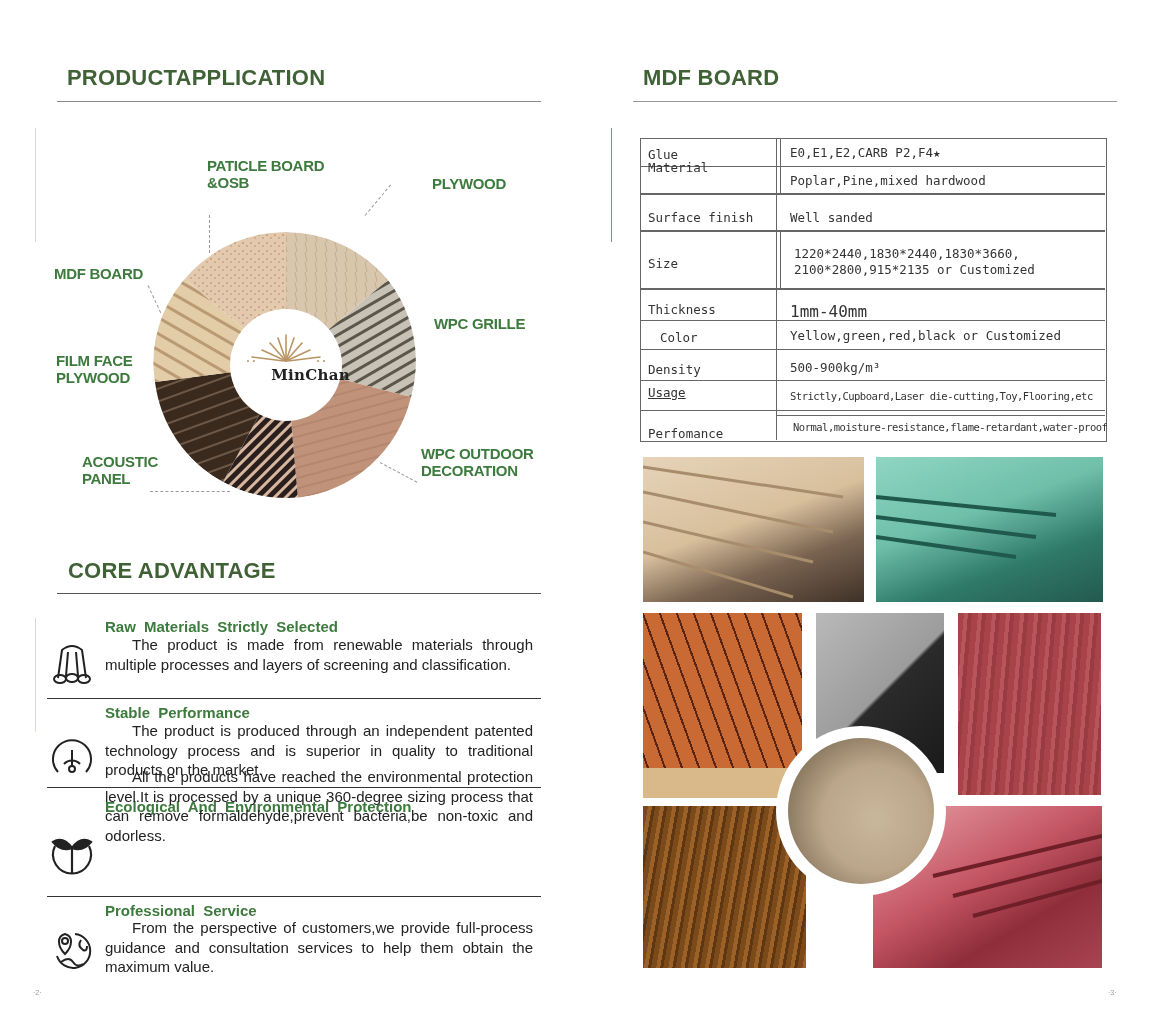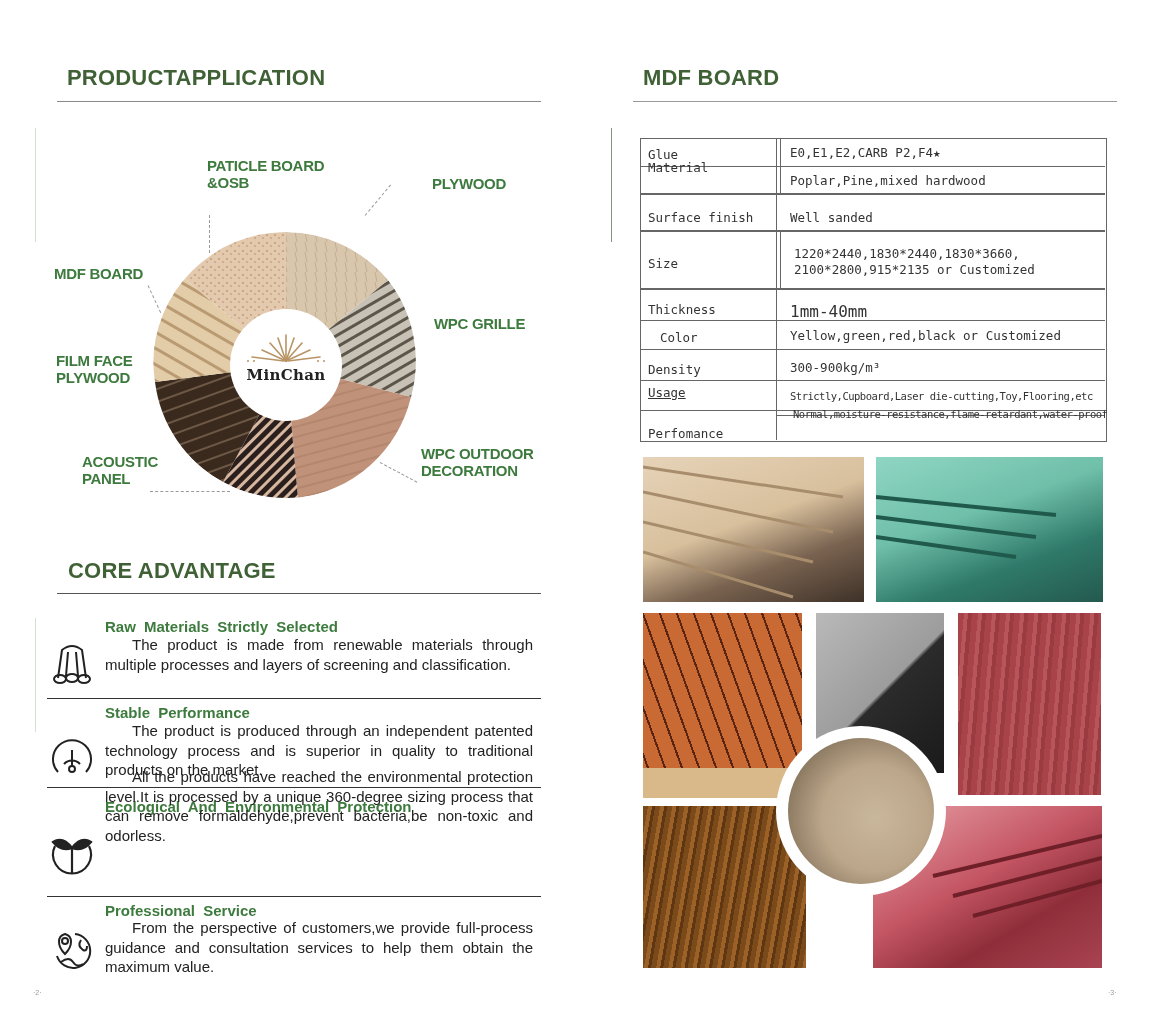--- a/index.html
+++ b/index.html
@@ -95,21 +95,21 @@
       <line x1="40" y1="28" x2="8" y2="24"></line>
         <line x1="44" y1="28" x2="76" y2="24"></line>
     </g>
     <g fill="#b99363">
         <circle cx="4" cy="28" r="1"></circle>
         <circle cx="10" cy="28" r="1"></circle>
         <circle cx="74" cy="28" r="1"></circle>
         <circle cx="80" cy="28" r="1"></circle>
       </g>
   </svg>
-  <div class="abs logo-word" style="left:0;width:112px;text-align:center;top:57px;">MinChan</div>
+  <div class="abs logo-word" style="left:8px;width:112px;text-align:right;top:57px;">MinChan</div>
 </div>
 
 <div class="abs dash" style="left:209px;top:215px;height:38px;"></div>
 <div class="abs" style="left:365px;top:215px;width:40px;border-top:1px dashed #9a9a9a;transform:rotate(-50deg);transform-origin:left;"></div>
 <div class="abs" style="left:148px;top:285px;width:30px;border-top:1px dashed #9a9a9a;transform:rotate(65deg);transform-origin:left;"></div>
 <div class="abs" style="left:150px;top:491px;width:80px;border-top:1px dashed #9a9a9a;"></div>
 <div class="abs" style="left:380px;top:462px;width:42px;border-top:1px dashed #9a9a9a;transform:rotate(28deg);transform-origin:left;"></div>
 
 <div class="abs app-label" style="left:207px;top:157px;">
     <div>PATICLE BOARD</div>
@@ -218,25 +218,25 @@
 <div class="abs spec cell-label" style="top:210px;">Surface finish</div>
 <div class="abs spec cell-val" style="top:210px;">Well sanded</div>
 <div class="abs spec cell-label" style="top:256px;">Size</div>
 <div class="abs spec" style="left:794px;top:246px;">1220*2440,1830*2440,1830*3660,</div>
 <div class="abs spec" style="left:794px;top:262px;">2100*2800,915*2135 or Customized</div>
 <div class="abs spec cell-label" style="top:302px;">Thickness</div>
 <div class="abs spec cell-val" style="top:302px;font-size:16px;">1mm-40mm</div>
 <div class="abs spec cell-label" style="top:330px;margin-left:12px;">Color</div>
 <div class="abs spec cell-val" style="top:328px;">Yellow,green,red,black or Customized</div>
 <div class="abs spec cell-label" style="top:362px;">Density</div>
-<div class="abs spec cell-val" style="top:360px;">300-900kg/m³</div>
+<div class="abs spec cell-val" style="top:360px;">500-900kg/m³</div>
 <div class="abs spec cell-label" style="top:385px;text-decoration:underline;">Usage</div>
 <div class="abs spec cell-val" style="top:390px;font-size:10.5px;letter-spacing:-0.5px;white-space:nowrap;">Strictly,Cupboard,Laser die-cutting,Toy,Flooring,etc</div>
 <div class="abs spec cell-label" style="top:426px;">Perfomance</div>
-<div class="abs spec" style="left:793px;top:408px;font-size:10.5px;letter-spacing:-0.5px;white-space:nowrap;">Normal,moisture-resistance,flame-retardant,water-proof</div>
+<div class="abs spec" style="left:793px;top:421px;font-size:10.5px;letter-spacing:-0.5px;white-space:nowrap;">Normal,moisture-resistance,flame-retardant,water-proof</div>
 
 <div class="abs photo" style="left:643px;top:457px;width:221px;height:145px;background:linear-gradient(160deg,#e6d3b8 0%,#d8c09d 45%,#7a6350 70%,#3e3128 100%);">
   <svg width="221" height="145">
       <g stroke="#a88d6c" stroke-width="3" fill="none">
         <path d="M0 10 L200 40"></path>
         <path d="M0 35 L190 75"></path>
         <path d="M0 65 L170 105"></path>
         <path d="M0 95 L150 140"></path>
       </g>
     </svg>

